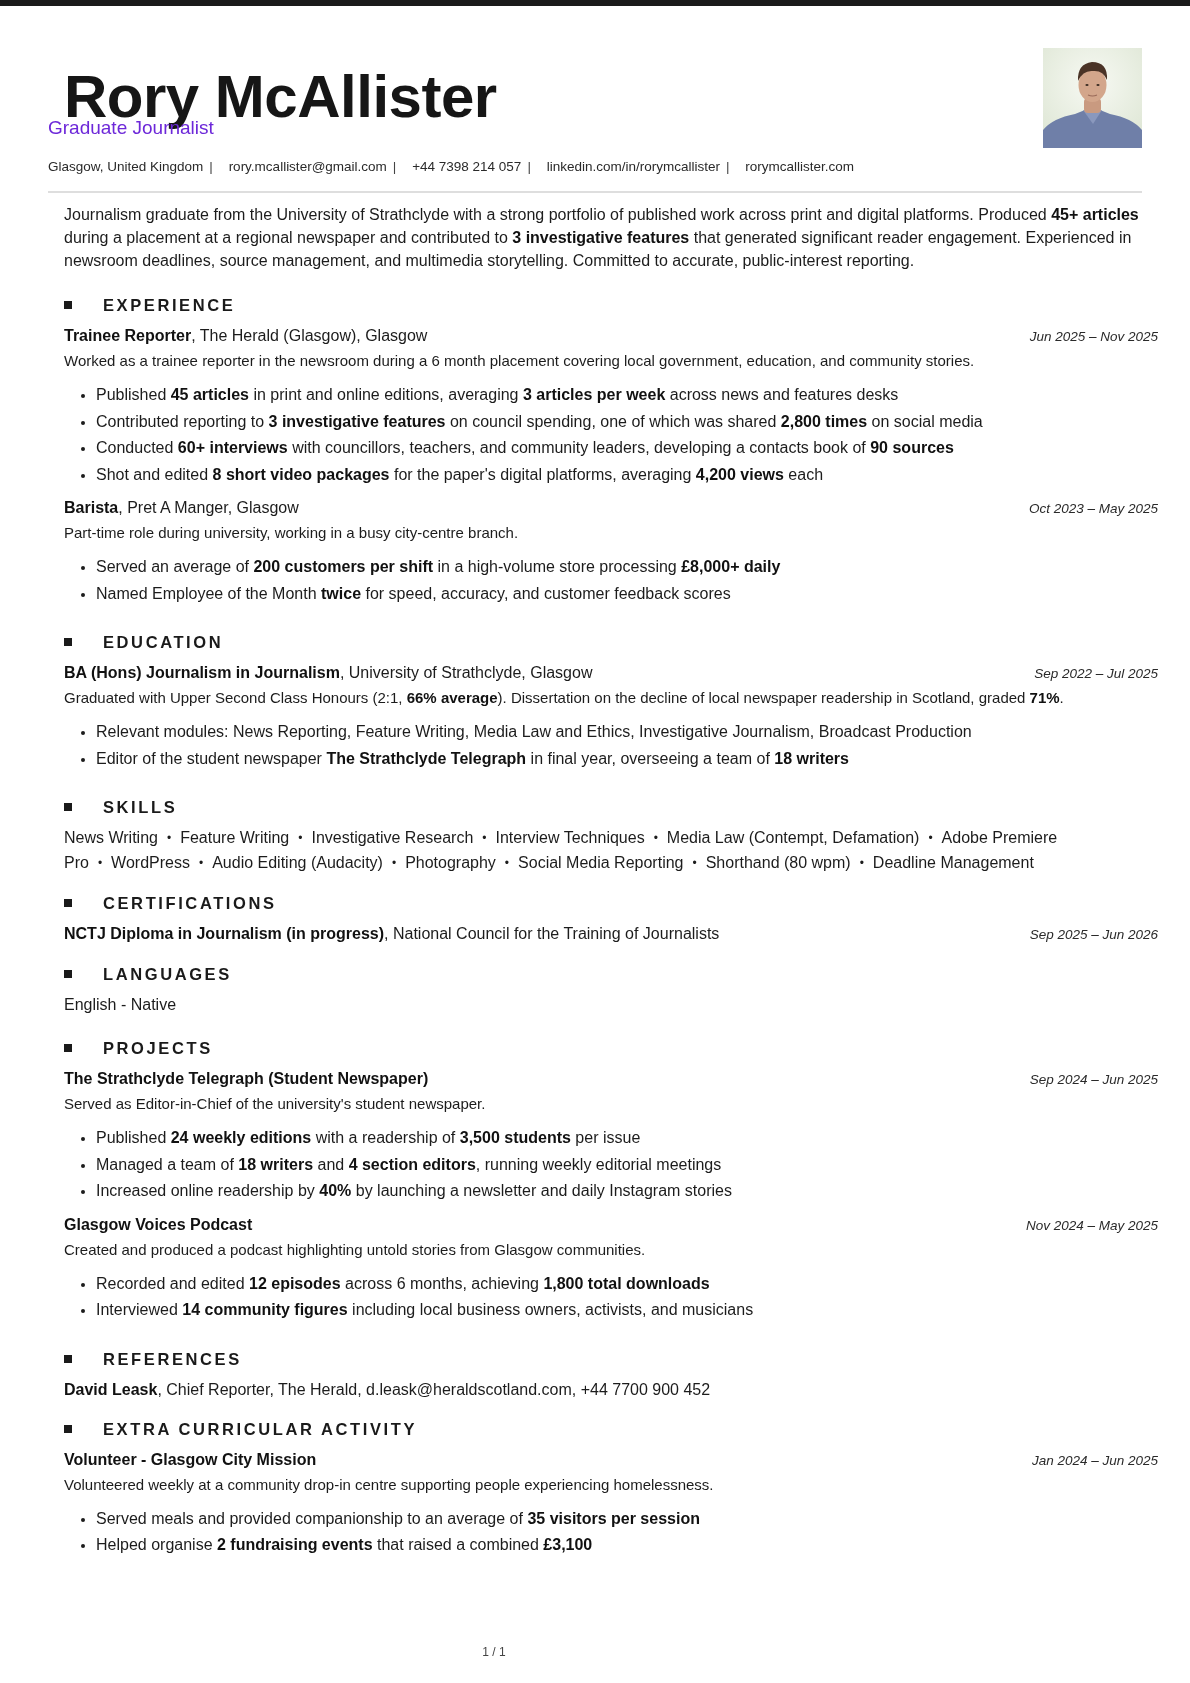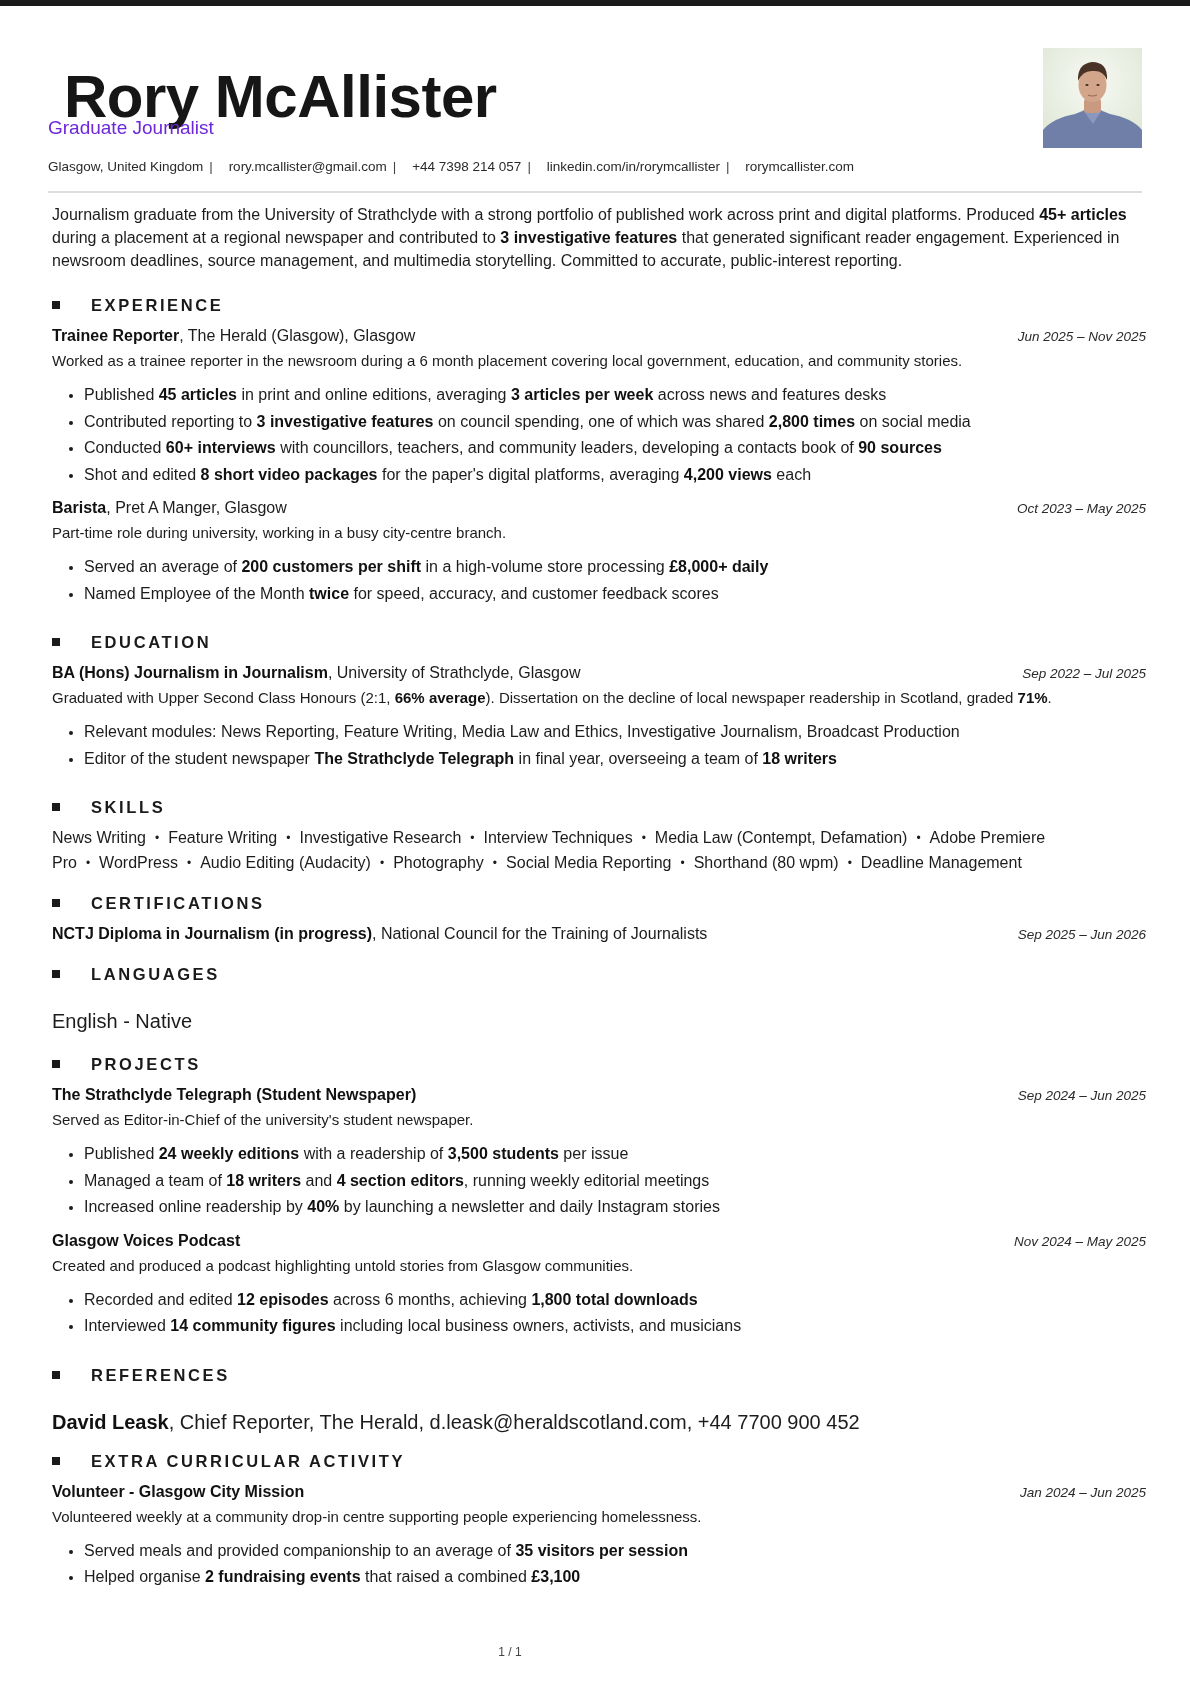--- a/index.html
+++ b/index.html
@@ -8,40 +8,40 @@
   .topbar { position: absolute; left: 0; top: 0; width: 1190px; height: 6px; background: #1a1a1a; }
   .page { position: absolute; left: 48px; top: 0; width: 1094px; }
 
   .name { position: absolute; left: 0; top: 46px; font-size: 60px; font-weight: 700; letter-spacing: -0.5px; line-height: 70px; color: #161616; margin: 16px; }
   .title { position: absolute; left: 0; top: 116px; font-size: 19px; line-height: 24px; color: #6d28d9; }
   .contact { position: absolute; left: 0; top: 157px; font-size: 13.5px; line-height: 20px; color: #2a2a2a; white-space: nowrap; }
   .contact .sep { display: inline-block; margin: 0 12px 0 6px; color: #444; }
   .photo { position: absolute; left: 995px; top: 48px; width: 99px; height: 100px; overflow: hidden; background: #eef2ea; }
   .divider { position: absolute; left: 0; top: 191px; width: 1094px; height: 2px; background: #dedede; }
 
-  .body { position: absolute; left: 4px; top: 203px; width: 1094px; }
+  .body { position: absolute; left: 16px; top: 203px; width: 1094px; }
   p { margin: 0; }
   .summary { font-size: 16px; line-height: 23px; }
   b { font-weight: 700; color: #111; }
 
   .section-h { font-size: 16.5px; font-weight: 700; letter-spacing: 2.6px; line-height: 22px; color: #1a1a1a; margin-top: 20px; display: flex; align-items: center; gap: 24px; }
   .section-h .sq { width: 8px; height: 8px; background: #1a1a1a; margin-right: 7px; display: inline-block; }
 
   .entry-head { display: flex; justify-content: space-between; align-items: baseline; font-size: 16px; line-height: 24px; margin-top: 8px; }
   .entry-head .date { font-style: italic; font-size: 13.5px; color: #2a2a2a; }
   .desc { font-size: 15px; line-height: 24px; }
   ul { margin: 9px 0 0 0; padding-left: 32px; }
   li { font-size: 16px; line-height: 26.5px; padding-left: 0; }
   li::marker { font-size: 14px; }
   .entry + .entry { margin-top: 6px; }
   .skills { font-size: 16px; line-height: 23px; margin-top: 8px; }
   .skills .dot { margin: 0 9px; font-size: 12px; position: relative; top: -1px; }
-  .single { font-size: 20px; line-height: 24px; margin-top: 24px; }
-
-  .pagenum { position: absolute; left: 16px; width: 988px; top: 1645px; text-align: center; font-size: 12px; color: #444; }
+  .single { font-size: 16px; line-height: 24px; margin-top: 8px; }
+
+  .pagenum { position: absolute; left: 0; width: 988px; top: 1645px; text-align: center; font-size: 12px; color: #444; }
 </style>
 </head>
 <body>
 
 <div class="topbar"></div>
 
 <div class="page">
   <h1 class="name">Rory McAllister</h1>
   <div class="title">Graduate Journalist</div>
 

